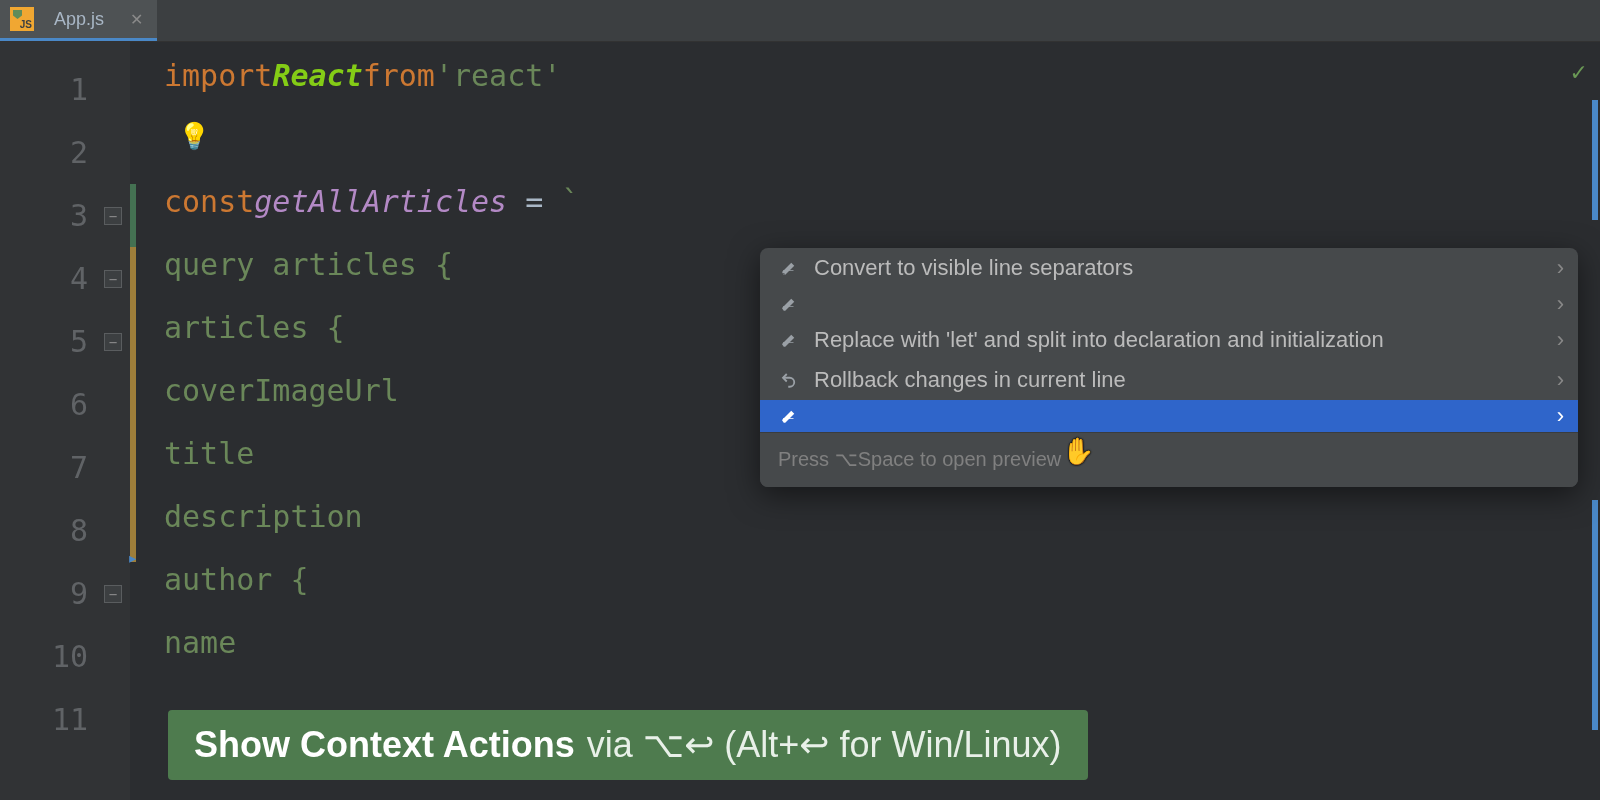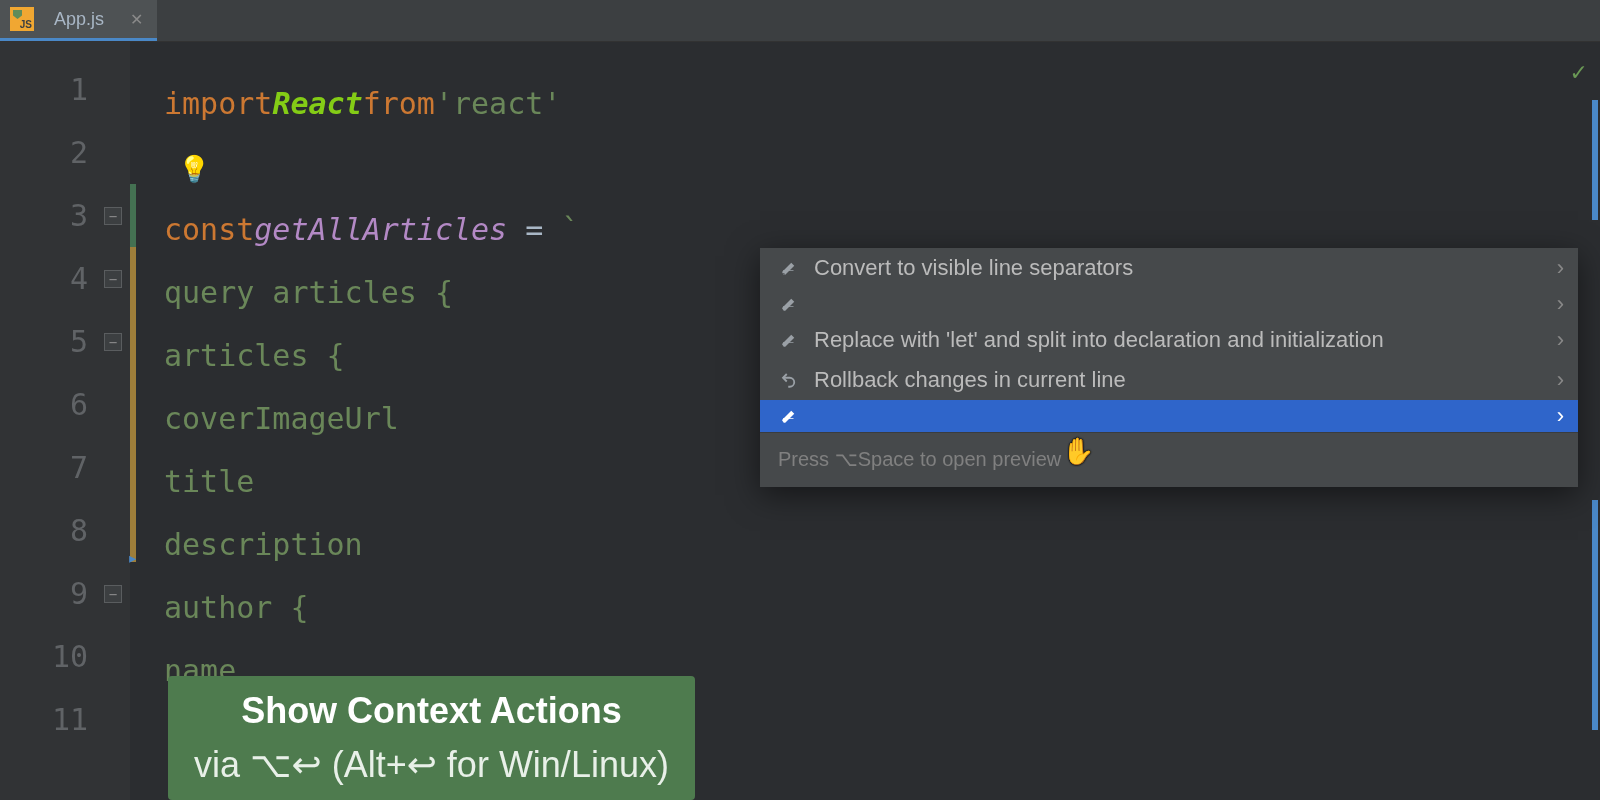--- a/index.html
+++ b/index.html
@@ -109,37 +109,37 @@
 }
 .code-area {
   flex: 1;
   padding-top: 16px;
   padding-left: 34px;
   font-family: "Menlo", "Consolas", monospace;
   font-size: 30px;
   color: #a9b7c6;
   position: relative;
 }
-.line { height: 63px; display: flex; align-items: flex-end; white-space: pre; }
+.line { height: 63px; display: flex; align-items: flex-start; white-space: pre; }
 .kw { color: #cc7832; }
 .fn-name { color: #b389c5; font-style: italic; }
 .import-name { color: #84cc16; font-weight: bold; font-style: italic; }
 .str { color: #6a8759; }
 .op { color: #a9b7c6; }
 .bulb {
   font-size: 26px;
   margin-left: 14px;
 }
 .popup {
   position: absolute;
   left: 760px;
   top: 248px;
   width: 818px;
   background: #46494b;
-  border-radius: 0;
+  border-radius: 8px;
   box-shadow: 0 8px 30px rgba(0,0,0,0.5);
   overflow: hidden;
   z-index: 10;
 }
 .popup-item {
   display: flex;
   align-items: center;
   padding: 7px 18px;
   font-size: 22px;
   color: #bbbbbb;
@@ -178,31 +178,30 @@
   left: 1062px;
   top: 436px;
   z-index: 20;
   font-size: 26px;
   color: #fff;
   text-shadow: 0 0 2px #000, 0 0 2px #000;
 }
 .green-banner {
   position: absolute;
   left: 168px;
-  bottom: 0;
+  bottom: 20px;
   background: #4e7b4e;
   color: #e8f0e8;
   font-size: 36px;
   padding: 14px 26px;
   border-radius: 4px;
   display: flex;
   align-items: center;
   gap: 12px;
   z-index: 5;
-  flex-direction: column;
 }
 .green-banner b { font-weight: 700; color: #fff; }
 .status-check {
   position: absolute;
   top: 60px;
   right: 12px;
   color: #6a9955;
   font-size: 22px;
 }
 .right-marker {

